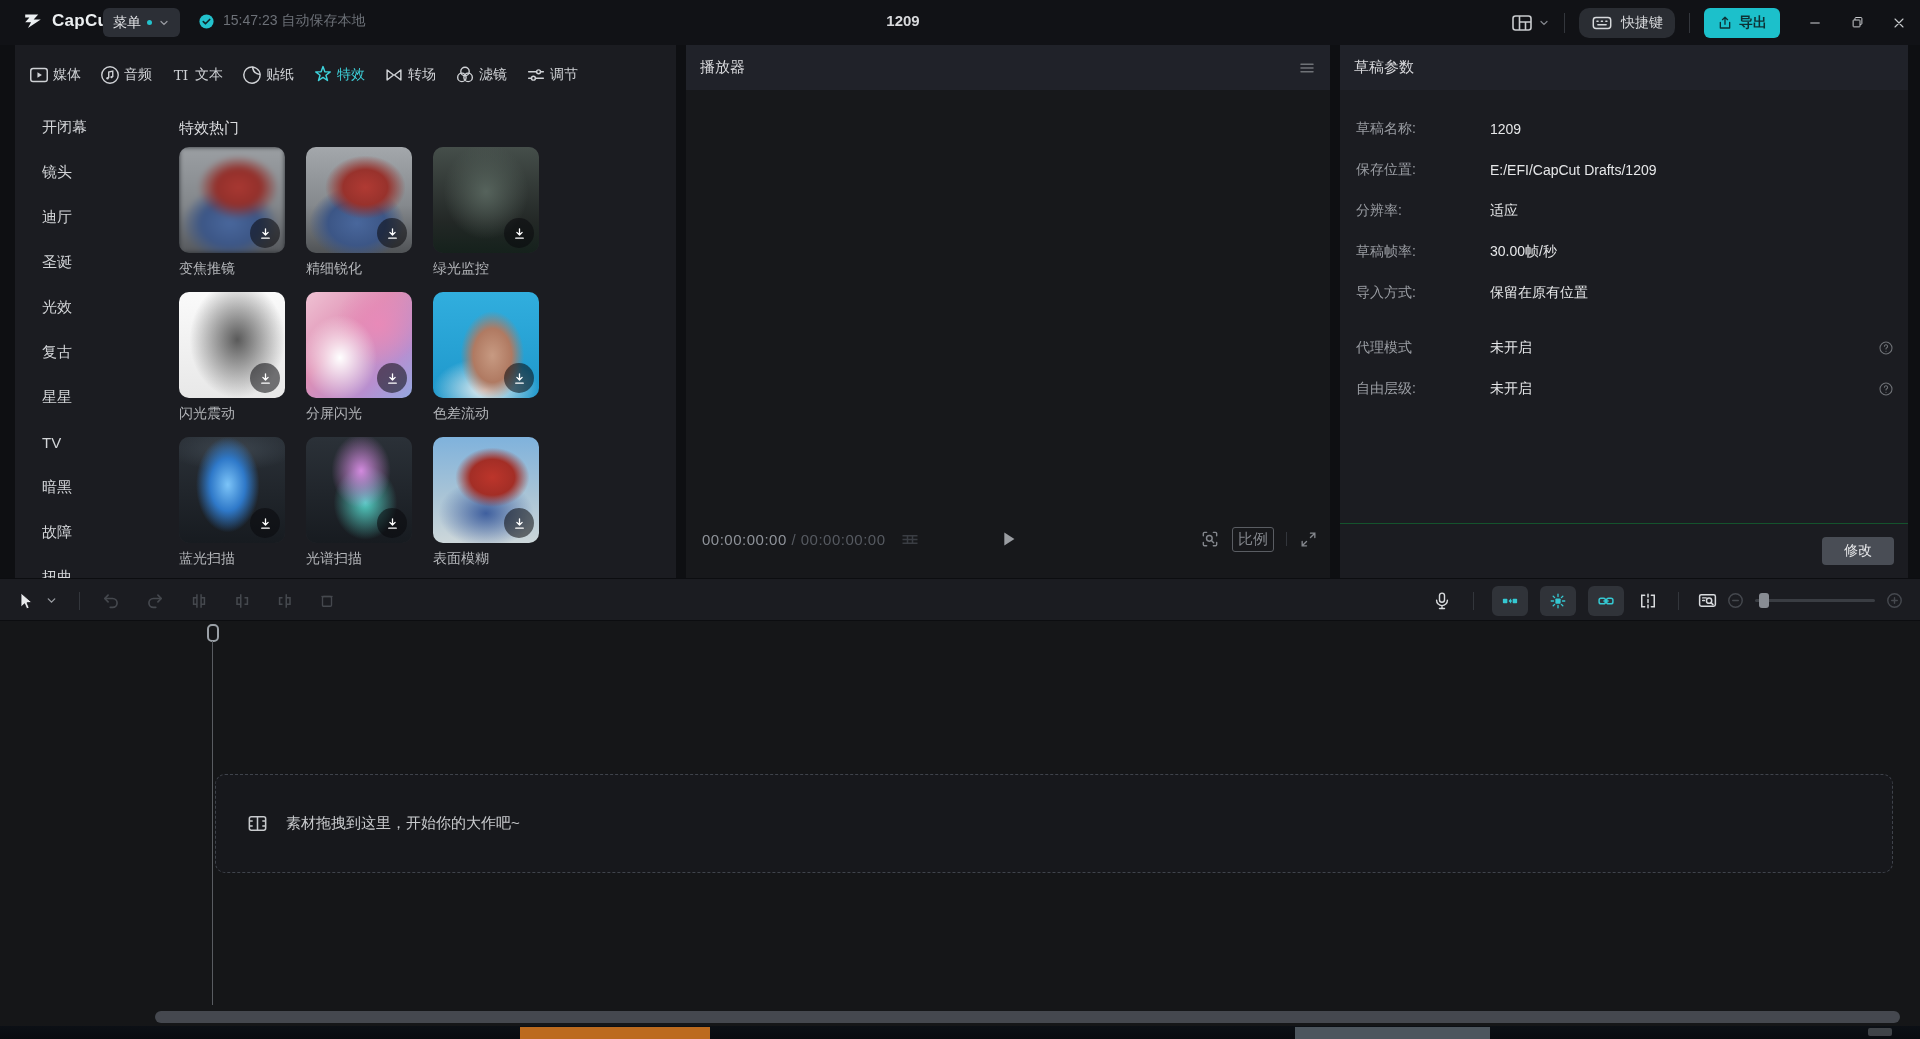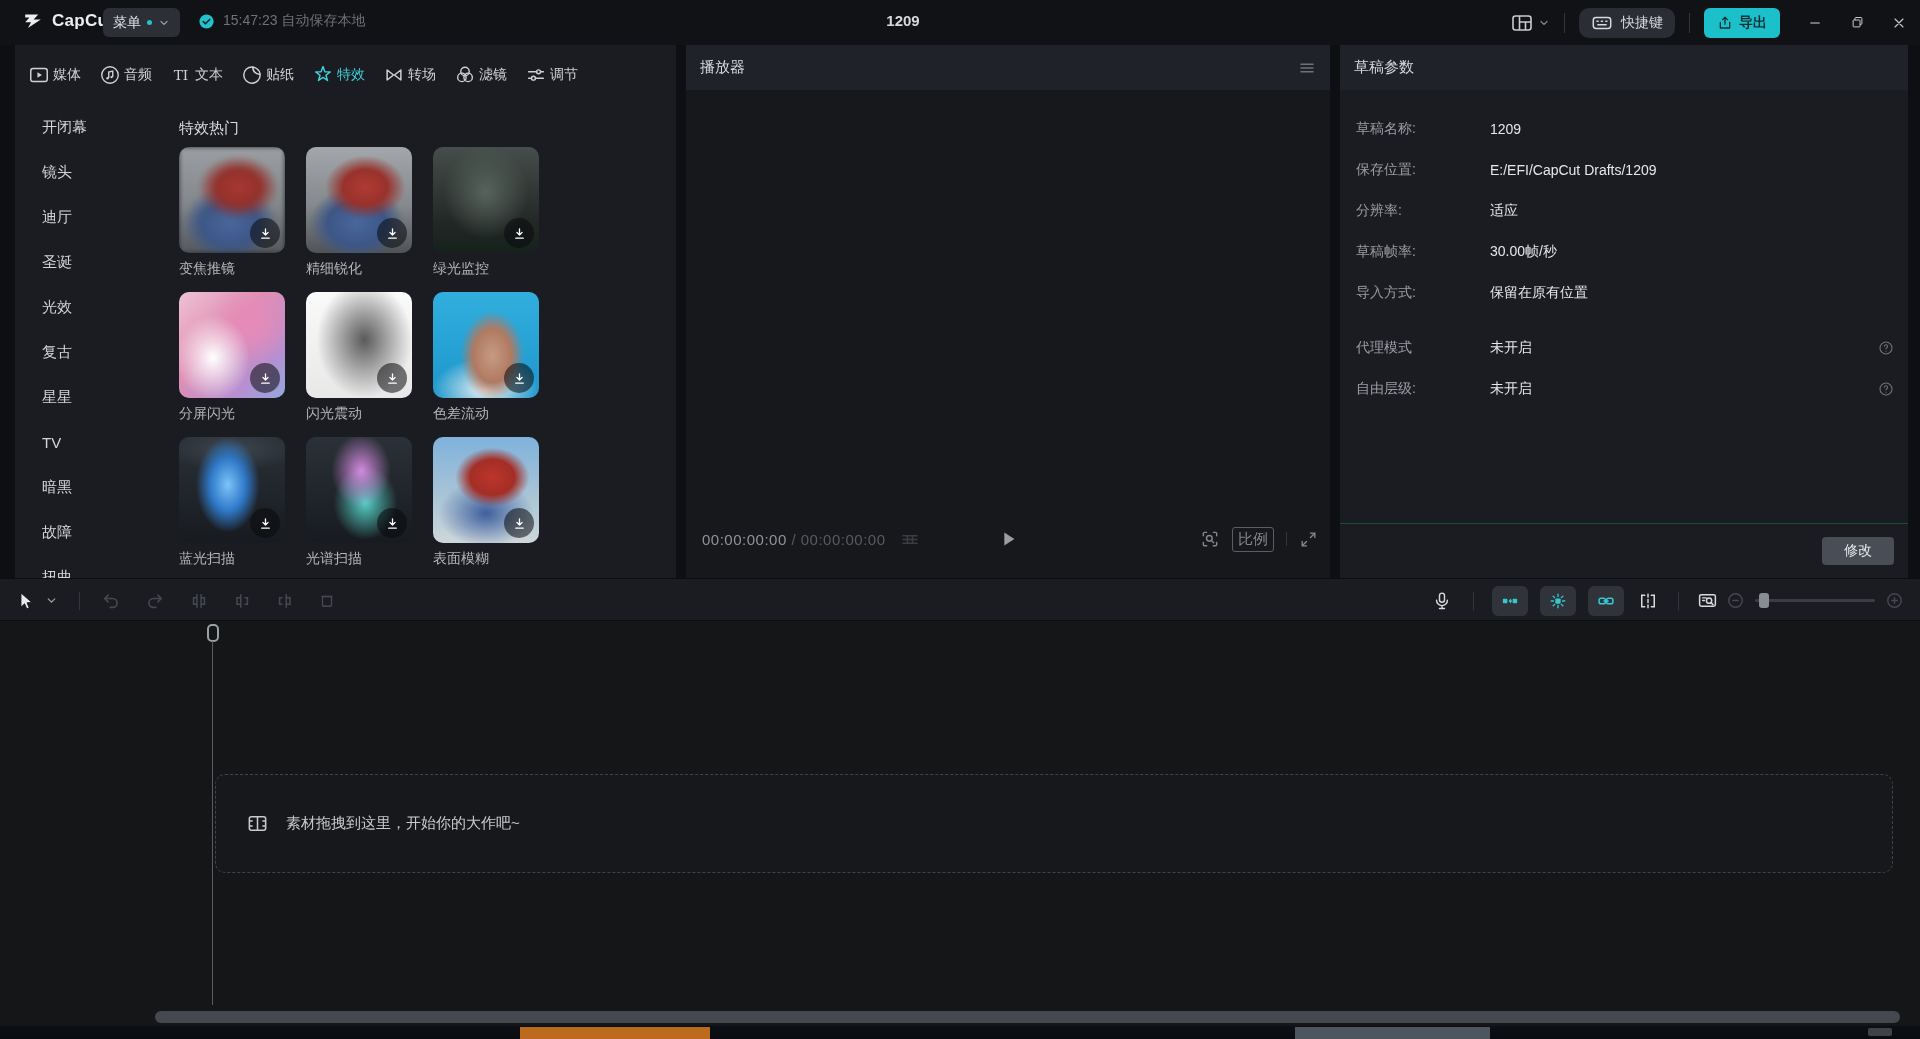--- a/index.html
+++ b/index.html
@@ -316,39 +316,39 @@
             <span class="dl-badge">
               <svg viewBox="0 0 24 24" width="15" height="15" fill="none" stroke="#ffffff" stroke-width="2.1" stroke-linecap="round" stroke-linejoin="round">
                 <path d="M12 4.5V14M7.8 10.2 12 14.4l4.2-4.2M6 19.5h12"></path>
               </svg>
             </span>
           </div>
           <div class="cap">绿光监控</div>
         </div>
         <div class="card">
           <div class="thumb">
+            <div class="art" style="background: radial-gradient(45% 55% at 55% 45%, rgb(90, 90, 90) 0%, rgba(90, 90, 90, 0) 100%), linear-gradient(rgb(250, 250, 250) 0%, rgb(232, 232, 232) 100%);"></div>
+            <span class="dl-badge">
+              <svg viewBox="0 0 24 24" width="15" height="15" fill="none" stroke="#ffffff" stroke-width="2.1" stroke-linecap="round" stroke-linejoin="round">
+                <path d="M12 4.5V14M7.8 10.2 12 14.4l4.2-4.2M6 19.5h12"></path>
+              </svg>
+            </span>
+          </div>
+          <div class="cap">闪光震动</div>
+        </div>
+        <div class="card">
+          <div class="thumb">
             <div class="art" style="background: radial-gradient(35% 40% at 32% 62%, rgb(255, 255, 255) 0%, rgba(255, 255, 255, 0) 100%), radial-gradient(40% 40% at 68% 30%, rgb(232, 138, 184) 0%, rgba(232, 138, 184, 0) 100%), linear-gradient(135deg, rgb(239, 194, 211) 0%, rgb(223, 143, 180) 40%, rgb(183, 143, 208) 75%, rgb(147, 168, 224) 100%);"></div>
             <span class="dl-badge">
               <svg viewBox="0 0 24 24" width="15" height="15" fill="none" stroke="#ffffff" stroke-width="2.1" stroke-linecap="round" stroke-linejoin="round">
                 <path d="M12 4.5V14M7.8 10.2 12 14.4l4.2-4.2M6 19.5h12"></path>
               </svg>
             </span>
           </div>
           <div class="cap">分屏闪光</div>
-        </div>
-        <div class="card">
-          <div class="thumb">
-            <div class="art" style="background: radial-gradient(45% 55% at 55% 45%, rgb(90, 90, 90) 0%, rgba(90, 90, 90, 0) 100%), linear-gradient(rgb(250, 250, 250) 0%, rgb(232, 232, 232) 100%);"></div>
-            <span class="dl-badge">
-              <svg viewBox="0 0 24 24" width="15" height="15" fill="none" stroke="#ffffff" stroke-width="2.1" stroke-linecap="round" stroke-linejoin="round">
-                <path d="M12 4.5V14M7.8 10.2 12 14.4l4.2-4.2M6 19.5h12"></path>
-              </svg>
-            </span>
-          </div>
-          <div class="cap">闪光震动</div>
         </div>
         <div class="card">
           <div class="thumb">
             <div class="art" style="background: radial-gradient(30% 42% at 56% 60%, rgb(199, 154, 130) 0%, rgb(176, 122, 98) 60%, rgba(176, 122, 98, 0) 100%), radial-gradient(50% 30% at 50% 92%, rgb(242, 242, 242) 0%, rgba(242, 242, 242, 0) 100%), linear-gradient(rgb(49, 174, 222) 0%, rgb(30, 151, 203) 100%);"></div>
             <span class="dl-badge">
               <svg viewBox="0 0 24 24" width="15" height="15" fill="none" stroke="#ffffff" stroke-width="2.1" stroke-linecap="round" stroke-linejoin="round">
                 <path d="M12 4.5V14M7.8 10.2 12 14.4l4.2-4.2M6 19.5h12"></path>
               </svg>
             </span>
           </div>

